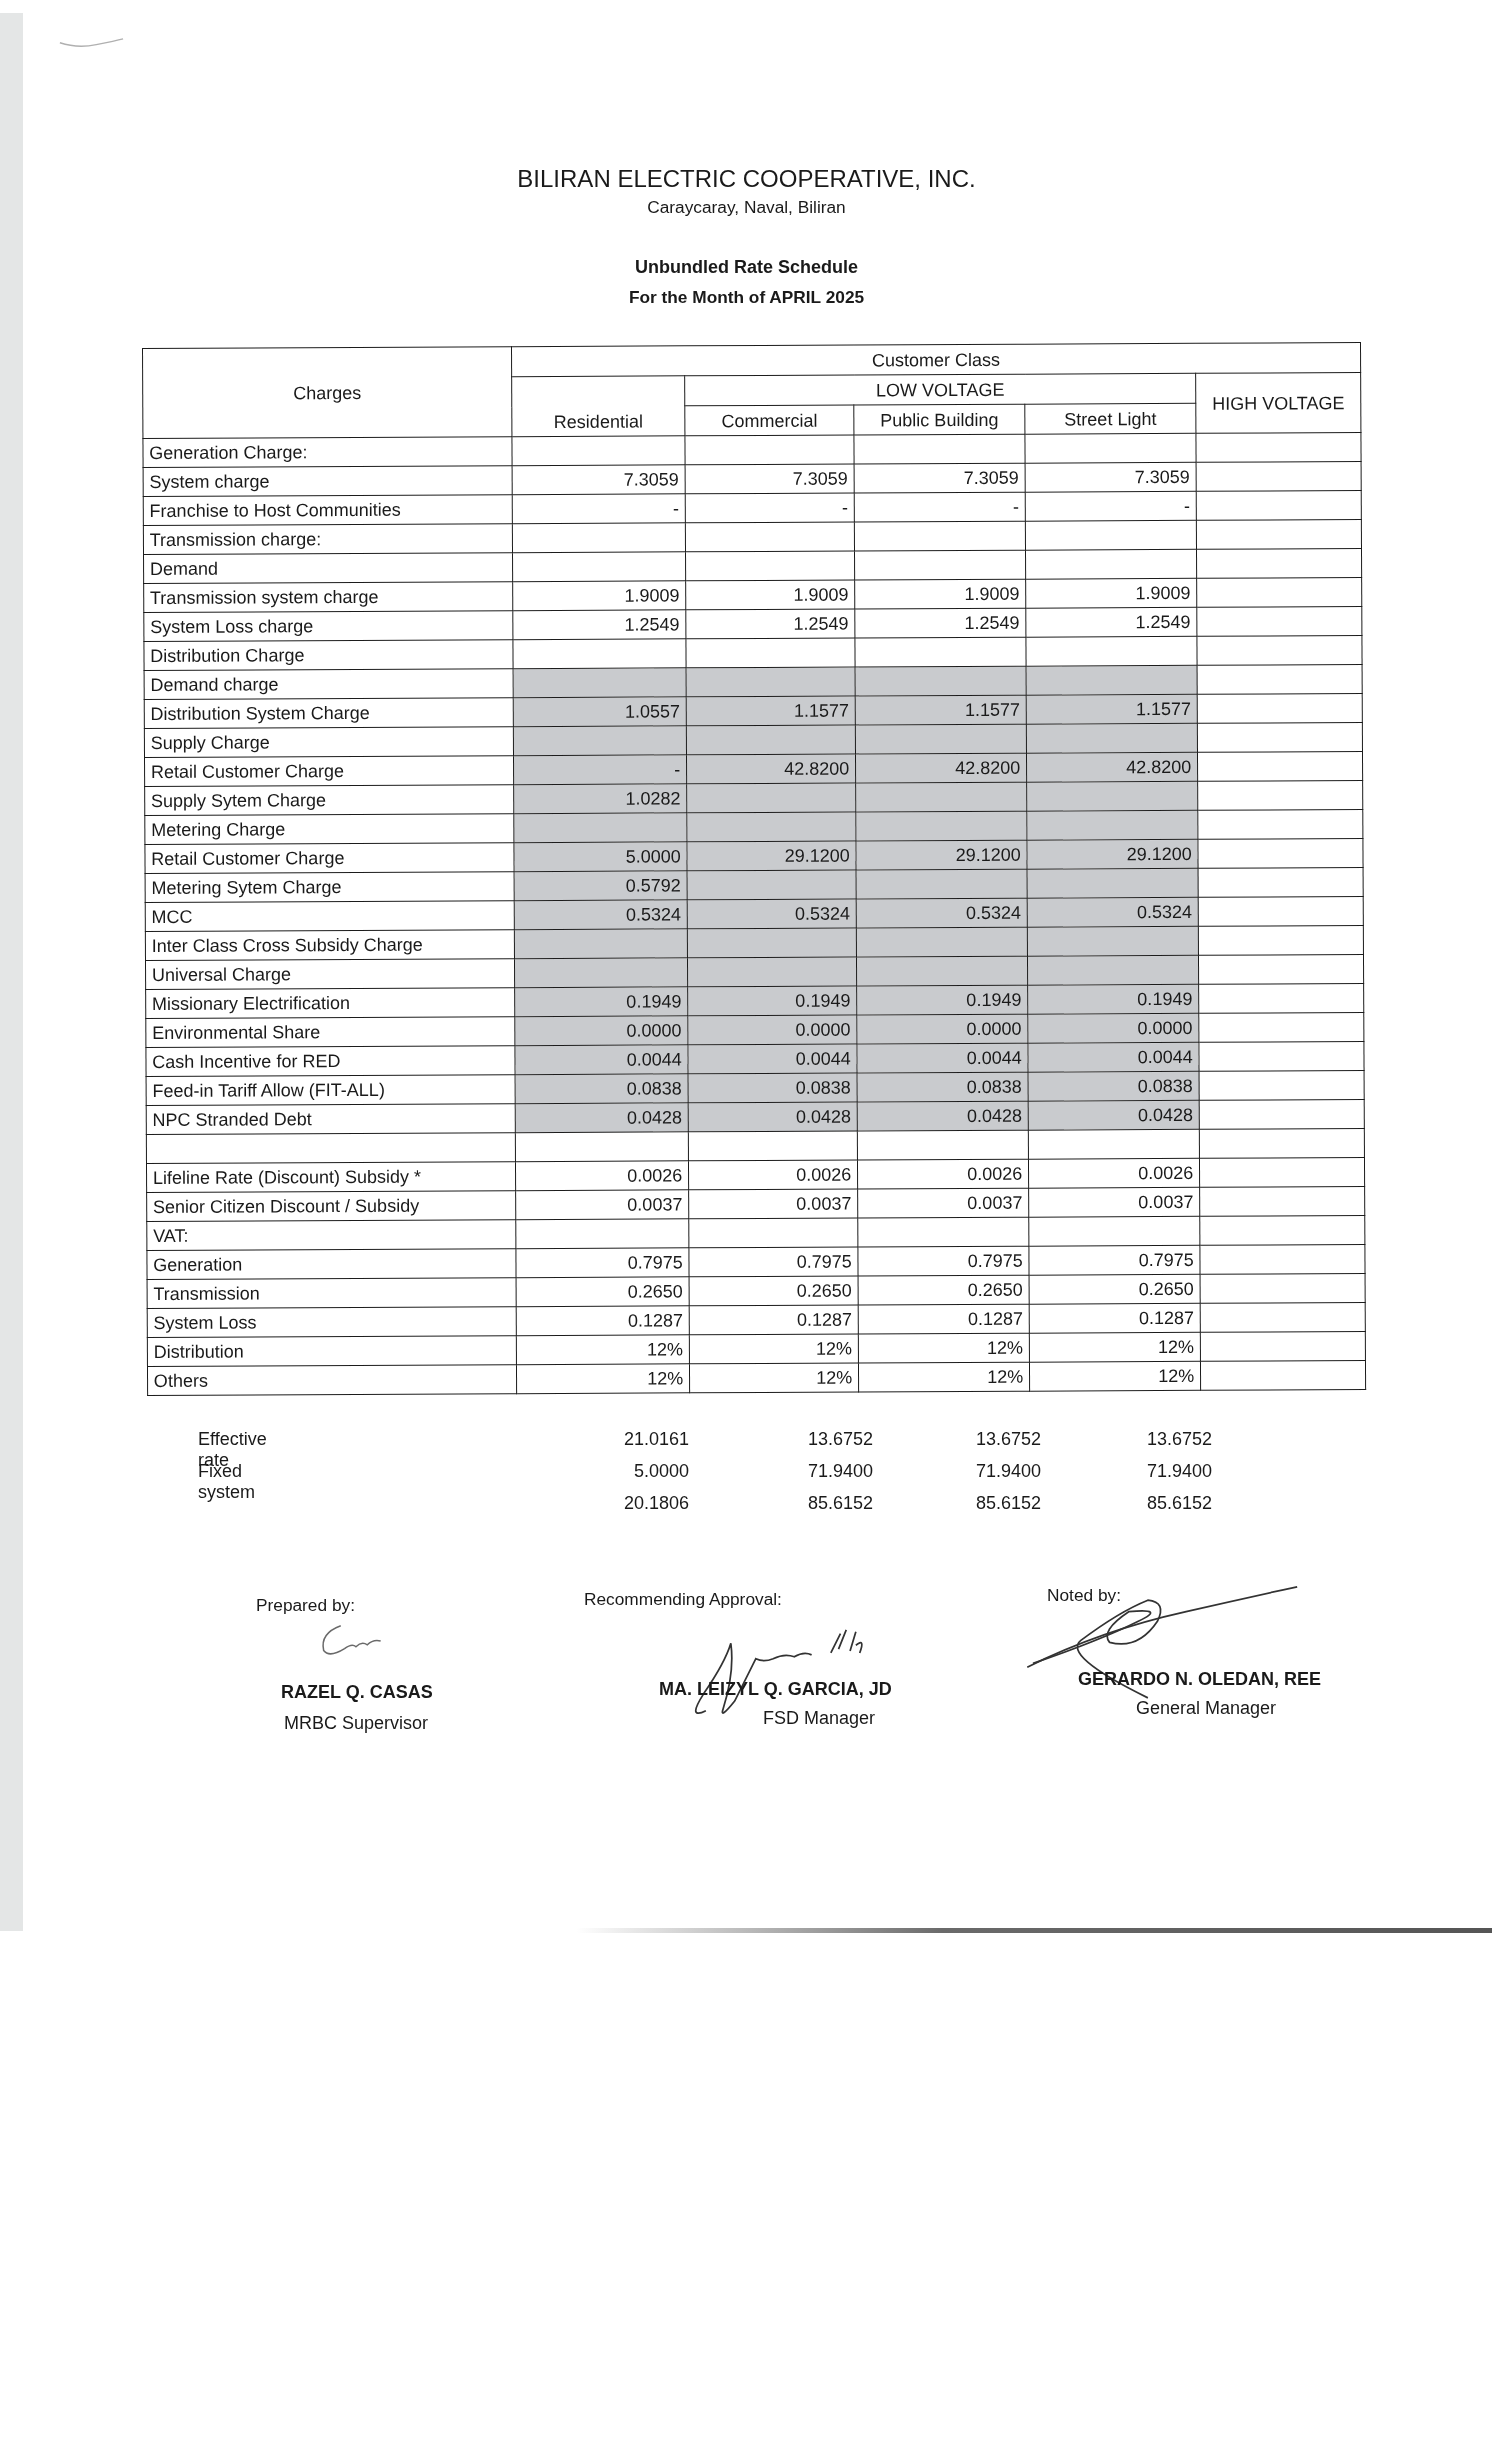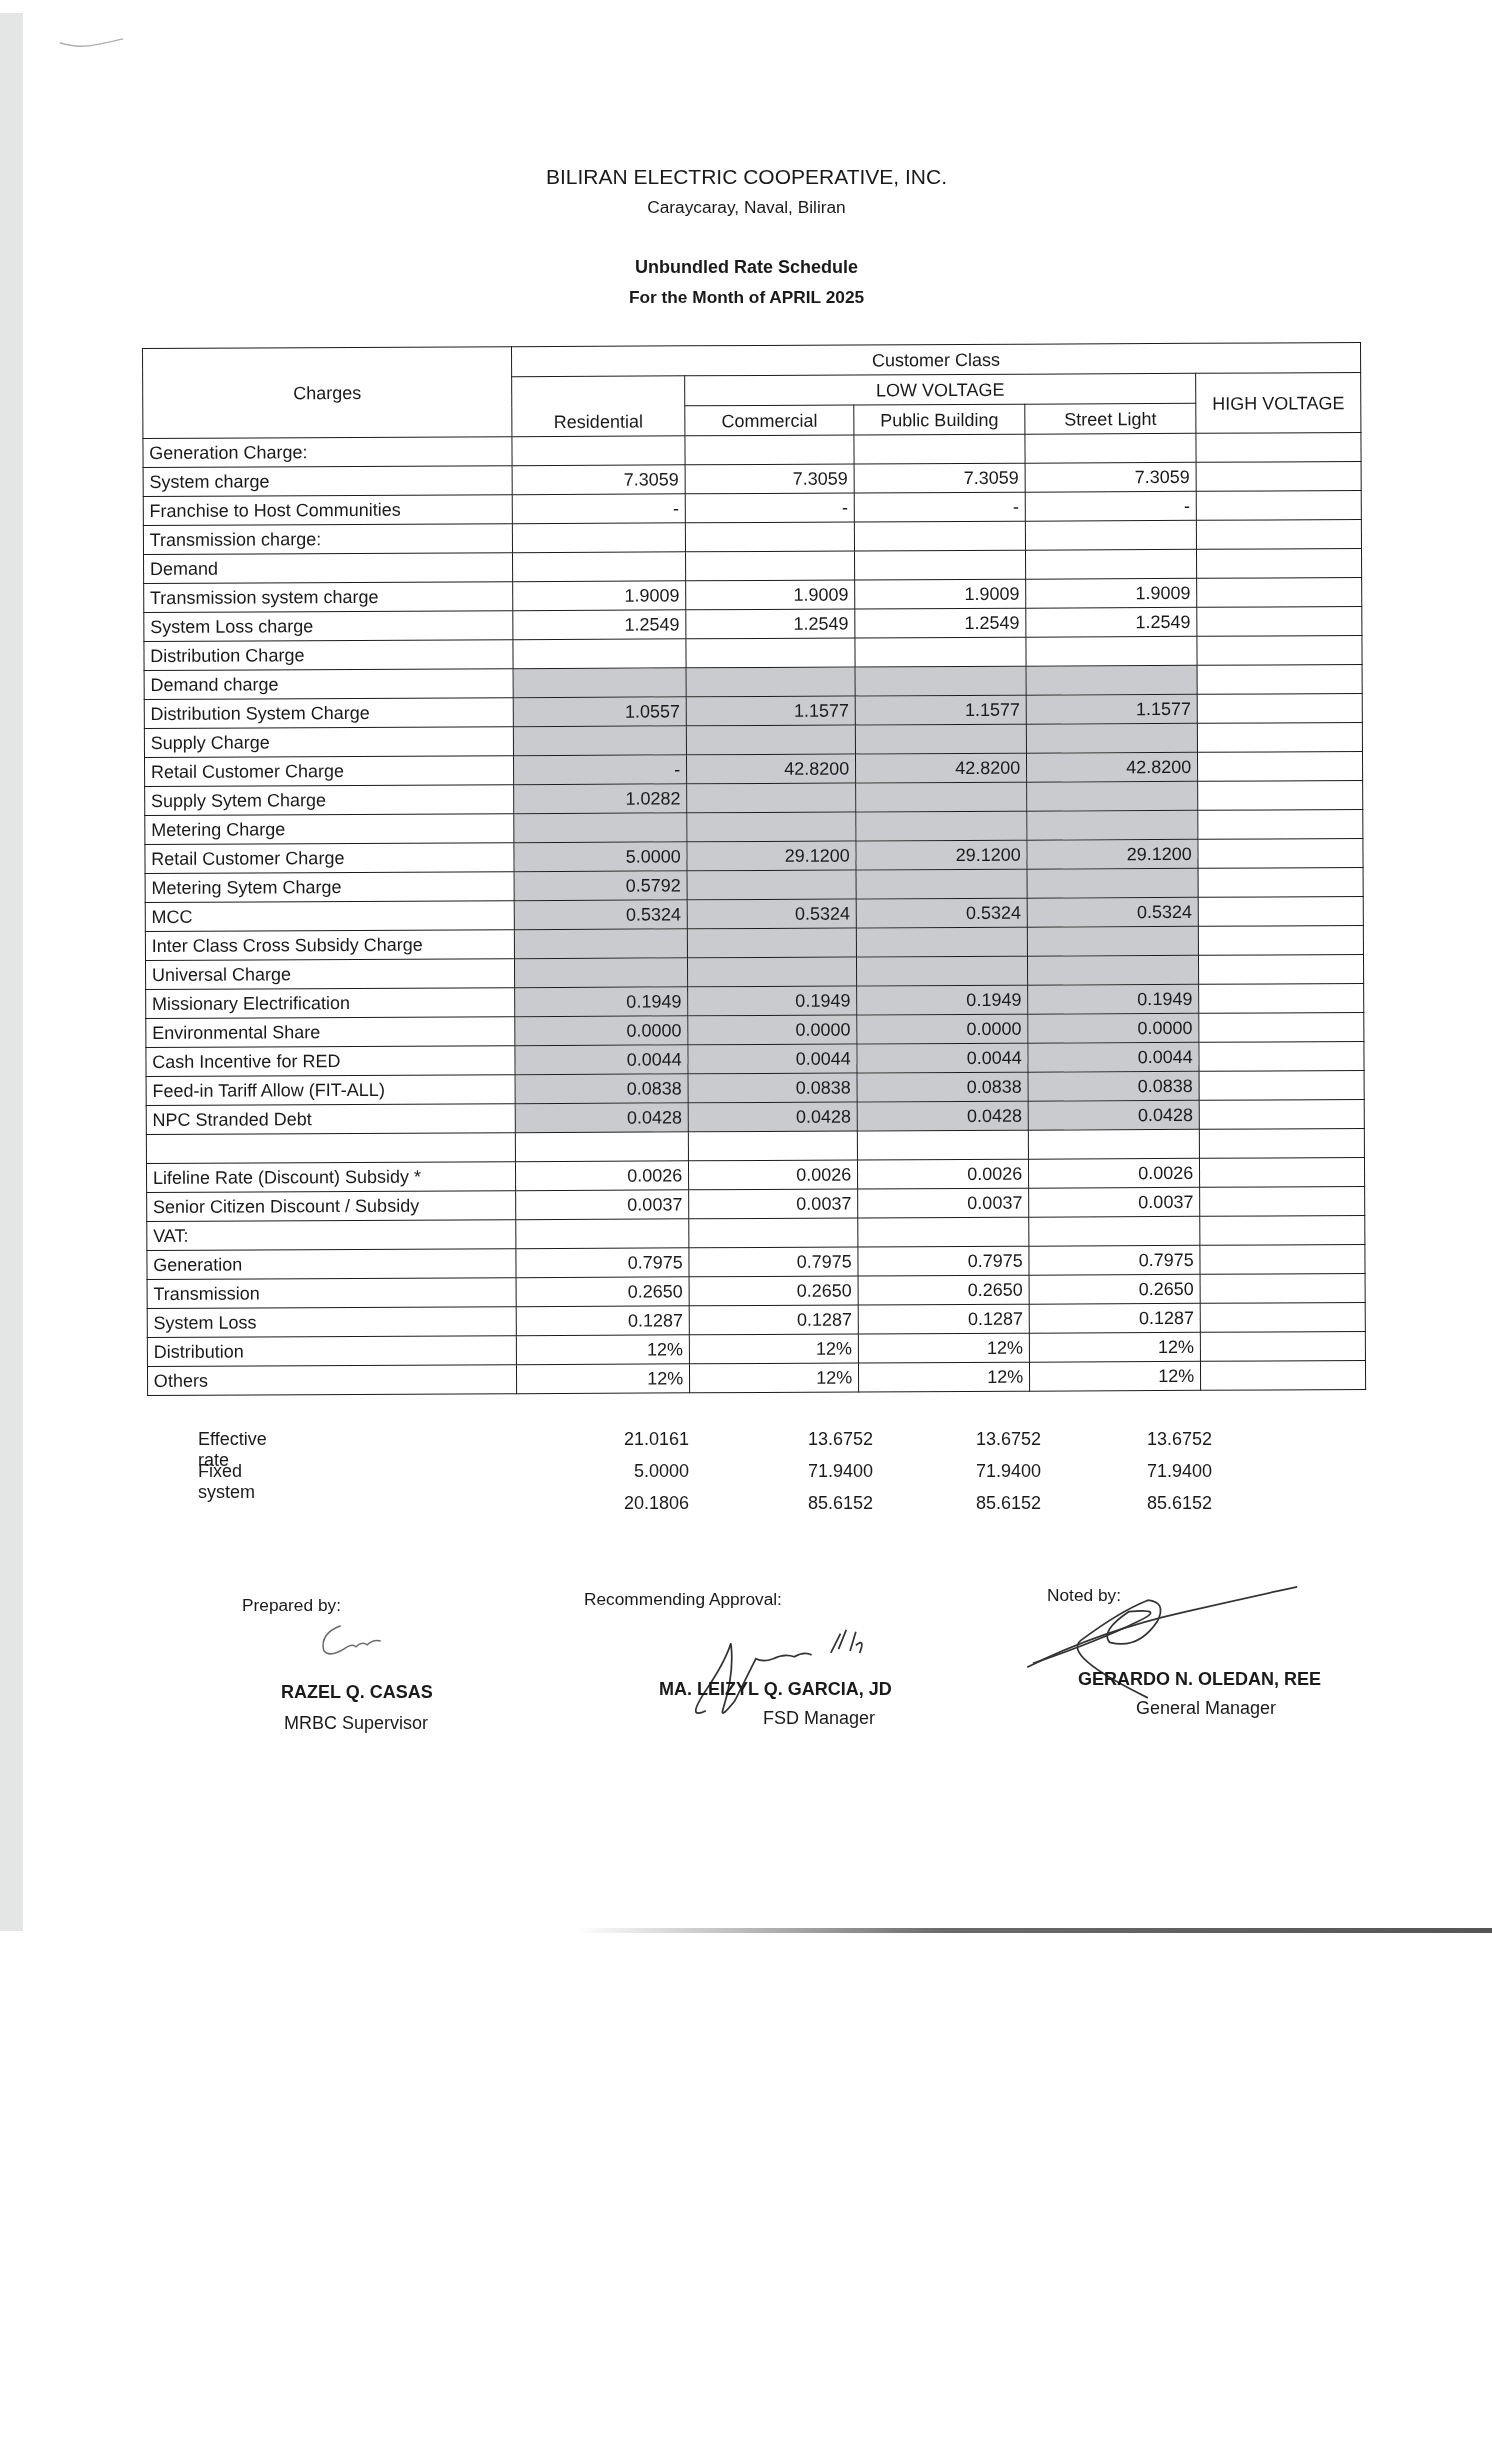--- a/index.html
+++ b/index.html
@@ -6,21 +6,21 @@
   body {
     width: 1493px; height: 2459px; background: #ffffff; position: relative; overflow: hidden;
     font-family: "Liberation Sans", sans-serif; color: #1a1a1a;
   }
   .scan-strip { position: absolute; left: 0; top: 13.4px; width: 23px; height: 1918px; background: #e4e6e6; }
   .scan-edge { position: absolute; left: 576px; top: 1928px; width: 917px; height: 4.8px;
     background: linear-gradient(to right, rgba(90,90,90,0), #6a6a6a 40%, #555 100%); }
   .scan-mark { position: absolute; left: 58px; top: 37px; width: 67px; height: 11.5px; }
 
   .header { position: absolute; left: 0; width: 1493px; text-align: center; }
-  .org { top: 165px; font-size: 21px; }
+  .org { top: 165px; font-size: 24px; }
   .addr { top: 197px; font-size: 17.3px; }
   .title { top: 257px; font-size: 18px; font-weight: bold; }
   .month { top: 287px; font-size: 17.3px; font-weight: bold; }
 
   table.rates {
     position: absolute; left: 142px; top: 348px; border-collapse: collapse;
     font-size: 18px; table-layout: fixed; transform: rotate(-0.28deg); transform-origin: left top;
   }
   table.rates td, table.rates th {
     border: 1.9px solid #1c1c1c; padding: 0 5.8px; height: 28px; line-height: 28px; font-weight: normal;
@@ -372,21 +372,21 @@
     </div>
     <div class="summary-row">
       <span class="s-label"></span>
       <span class="s-v0">20.1806</span>
       <span class="s-v1">85.6152</span>
       <span class="s-v2">85.6152</span>
       <span class="s-v3">85.6152</span>
     </div>
   </div>
 
-<div class="sig-label" style="left:242px; top:1595px;">Prepared by:</div>
+<div class="sig-label" style="left:256px; top:1595px;">Prepared by:</div>
 <svg class="scribble" style="left:312px; top:1622px;" width="86" height="38" viewBox="0 0 90 40">
   <path d="M30 4 Q8 12 12 30 Q18 38 34 28 Q42 22 46 26 Q52 20 58 24 Q64 18 72 20" stroke="#6a6a6a" stroke-width="1.6" fill="none"></path>
 </svg>
 <div class="sig-name" style="left:281px; top:1682px;">RAZEL Q. CASAS</div>
 <div class="sig-title" style="left:284px; top:1713px;">MRBC Supervisor</div>
 
 <div class="sig-label" style="left:584px; top:1589px;">Recommending Approval:</div>
 <svg class="scribble" style="left:677px; top:1624px;" width="250" height="106" viewBox="0 0 260 110">
   <path d="M30 90 Q10 100 28 72 Q50 40 56 20 Q60 50 48 88 Q44 100 60 80 Q70 60 82 36 Q90 40 100 36 Q112 30 122 34 Q132 28 140 32" stroke="#333" stroke-width="1.8" fill="none"></path>
   <path d="M160 30 L170 10 M168 26 L176 6 M180 28 L186 8 M186 22 Q196 14 190 30" stroke="#333" stroke-width="1.8" fill="none"></path>

